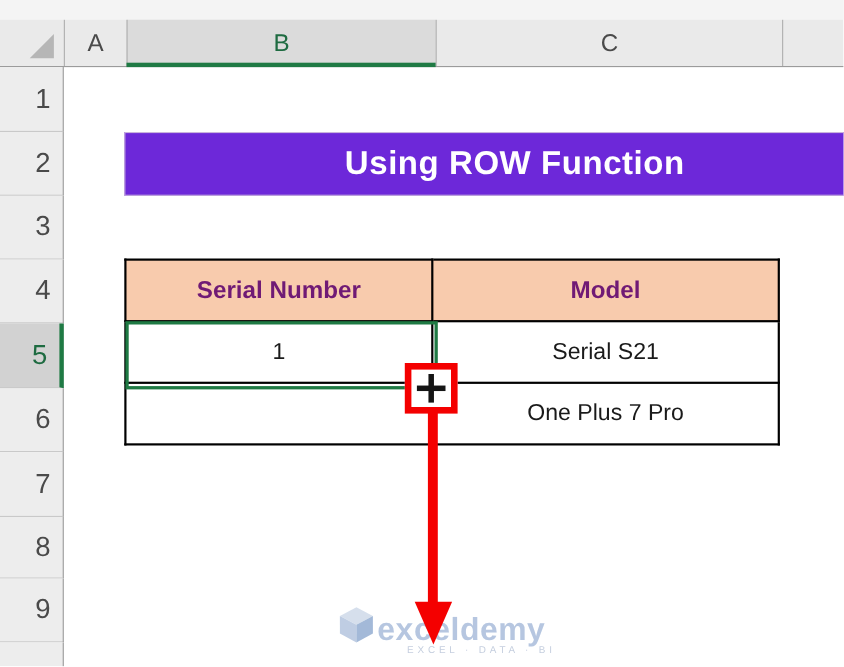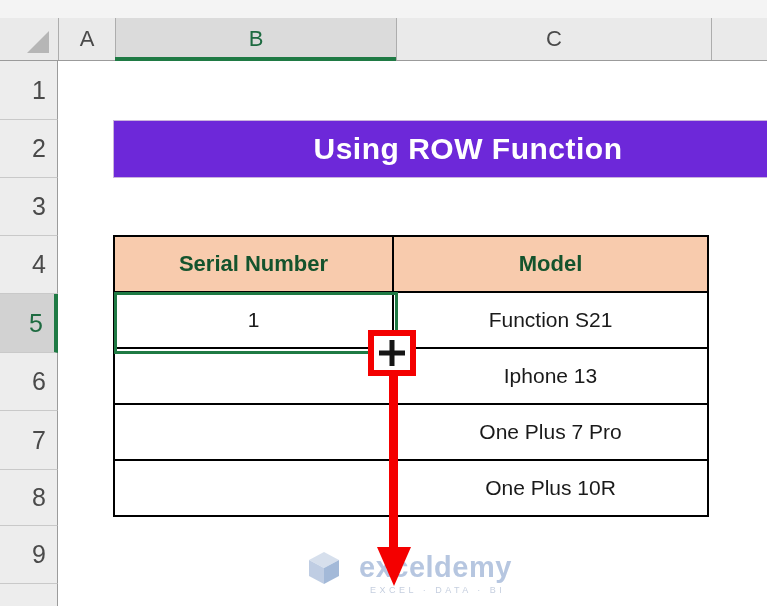--- a/index.html
+++ b/index.html
@@ -32,21 +32,21 @@
   
   .banner { position:absolute; left:113px; top:120px; width:710px; height:58px;
             background:#6d28d9; display:flex; align-items:center; justify-content:center;
             color:#ffffff; font-size:30px; font-weight:bold; letter-spacing:0.5px;
             border:1px solid #c9b3dd; box-sizing:border-box; }
   
   table.data { position:absolute; left:113px; top:235px; border-collapse:collapse;
                table-layout:fixed; z-index:2; }
   table.data th, table.data td { border:2px solid #000; text-align:center;
                vertical-align:middle; height:54px; padding:0; background:#fff; }
-  table.data th { background:#F8CBAD; font-size:22px; font-weight:bold; color:#14532d; }
+  table.data th { background:#F8CBAD; font-size:22px; font-weight:bold; color:#701a75; }
   table.data td { font-size:21px; color:#1a1a1a; }
   .w-serial { width:277px; } .w-model { width:313px;margin-top:33px; }
   
   .sel-border { position:absolute; left:114px; top:292px; width:284px; height:62px;
                 border:3px solid #1F7A44; box-sizing:border-box; z-index:5;
                 pointer-events:none; }
   
   .fill-handle { position:absolute; left:368px; top:330px; width:48px; height:46px;
                  border:6px solid #F40000; background:#ffffff; box-sizing:border-box; z-index:6; }
   .fh-bar-h { position:absolute; left:50%; top:50%; transform:translate(-50%,-50%);
@@ -54,21 +54,21 @@
   .fh-bar-v { position:absolute; left:50%; top:50%; transform:translate(-50%,-50%);
               width:5px; height:26px; background:#151515; }
   
   .arrow-shaft { position:absolute; left:389px; top:374px; width:9px; height:174px;
                  background:#F40000; z-index:6; }
   .arrow-head { position:absolute; left:377px; top:547px; width:0; height:0;
                 border-left:17px solid transparent; border-right:17px solid transparent;
                 border-top:39px solid #F40000; z-index:6; }
   
   .wm { position:absolute; left:308px; top:551px; z-index:4; opacity:0.95; }
-  .wm-row { display:flex; align-items:flex-start; gap:19px; }
+  .wm-row { display:flex; align-items:flex-end; gap:3px; }
   .wm-text { font-size:29px; font-weight:700; color:#B3C4DF; letter-spacing:0.5px; }
   .wm-tag { margin-top:-4px; margin-left:62px; font-size:9px; letter-spacing:3.5px;
             color:#C2CCDD; font-weight:400; }
 </style>
 </head>
 <body>
 
 <div class="sheet">
 
   <div class="colband">
@@ -97,33 +97,25 @@
   <div class="banner">Using ROW Function</div>
 
   <table class="data">
     <tbody>
         <tr>
       <th class="w-serial">Serial Number</th>
       <th class="w-model">Model</th>
     </tr>
     <tr>
       <td>1</td>
-      <td>Function S21</td>
-    </tr>
-    <tr>
-      <td></td>
-      <td>Iphone 13</td>
+      <td>Serial S21</td>
     </tr>
     <tr>
       <td></td>
       <td>One Plus 7 Pro</td>
-    </tr>
-    <tr>
-      <td></td>
-      <td>One Plus 10R</td>
     </tr>
   </tbody>
     </table>
 
   <div class="wm">
     <div class="wm-row">
       <span>
         <svg width="32" height="34" viewBox="0 0 32 34">
           <polygon points="16,1 31,9 16,17 1,9" fill="#D4DEEC"></polygon>
           <polygon points="1,9 16,17 16,33 1,25" fill="#BCCBE2"></polygon>

